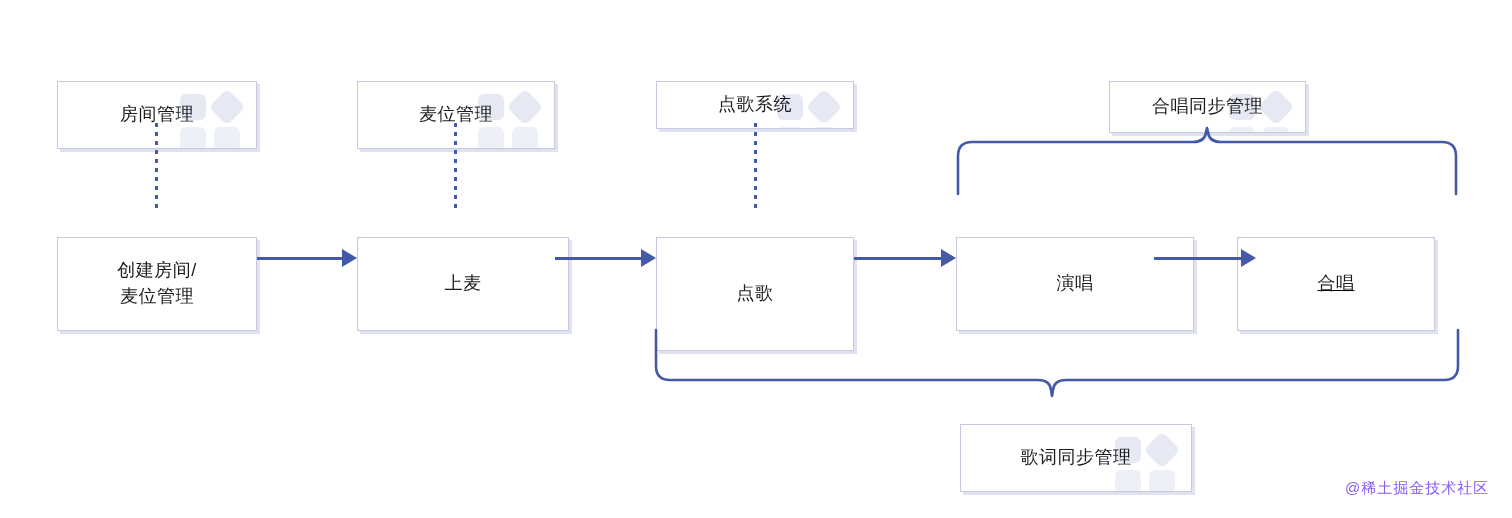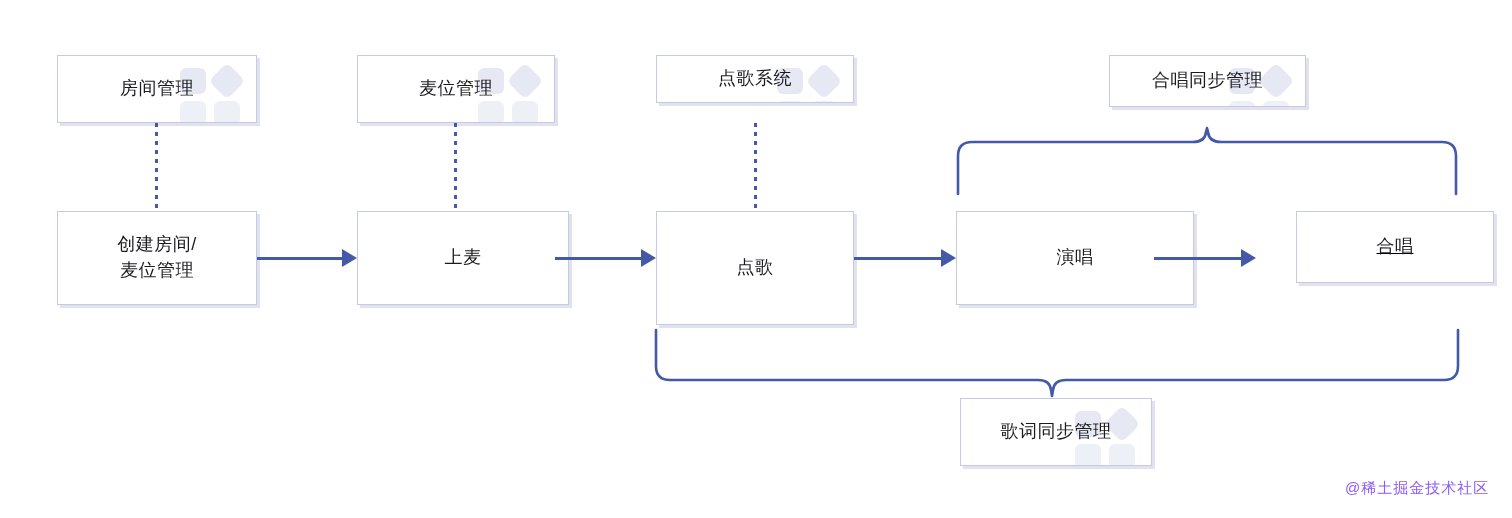--- a/index.html
+++ b/index.html
@@ -20,20 +20,21 @@
   .node {
     position: absolute;
     box-sizing: border-box;
     background: #ffffff;
     border: 1.6px solid #c6c9e2;
     box-shadow: 3px 3px 0 0 rgba(200,203,226,0.55);
     display: flex;
     align-items: center;
     justify-content: center;
     overflow: hidden;
+    margin-top: 26px;
   }
   .node .label {
     position: relative;
     z-index: 2;
     color: #1b1b1f;
     font-size: 18px;
     line-height: 1.42;
     text-align: center;
     letter-spacing: 0.5px;
     white-space: pre-line;
@@ -186,21 +187,21 @@
   </div>
 
   <div class="node" style="left:656px; top:211px; width:198px; height:114px;">
     <span class="label">点歌</span>
   </div>
 
   <div class="node" style="left:956px; top:211px; width:238px; height:94px;">
     <span class="label">演唱</span>
   </div>
 
-  <div class="node" style="left:1296px; top:211px; width:198px; height:72px;text-decoration:underline;">
+  <div class="node" style="left:1237px; top:211px; width:198px; height:94px;text-decoration:underline;">
     <span class="label">合唱</span>
   </div>
 
   <div class="arrow" style="left:257px; top:249px; width:100px;">
     <span class="shaft" style="width:85px;"></span>
     <span class="head" style="left:85px;"></span>
   </div>
 
   <div class="arrow" style="left:555px; top:249px; width:101px;">
     <span class="shaft" style="width:86px;"></span>
@@ -238,21 +239,21 @@
              L 390 52
              Q 402 52 403 62
              L 404 68
              L 405 62
              Q 406 52 418 52
              L 796 52
              Q 810 52 810 38
              L 810 2" fill="none" stroke="#4459a8" stroke-width="2.6" stroke-linecap="round" stroke-linejoin="round"></path>
   </svg>
 
-  <div class="node" style="left:960px; top:398px; width:192px; height:68px;">
+  <div class="node" style="left:960px; top:398px; width:232px; height:68px;">
     <span class="deco">
       <span class="sq"></span>
         <span class="dia"></span>
         <span class="sq2"></span>
         <span class="sq3"></span>
     </span>
     <span class="label">歌词同步管理</span>
   </div>
 
   <div class="watermark" style="left:1330px; top:479px;">@稀土掘金技术社区</div>

